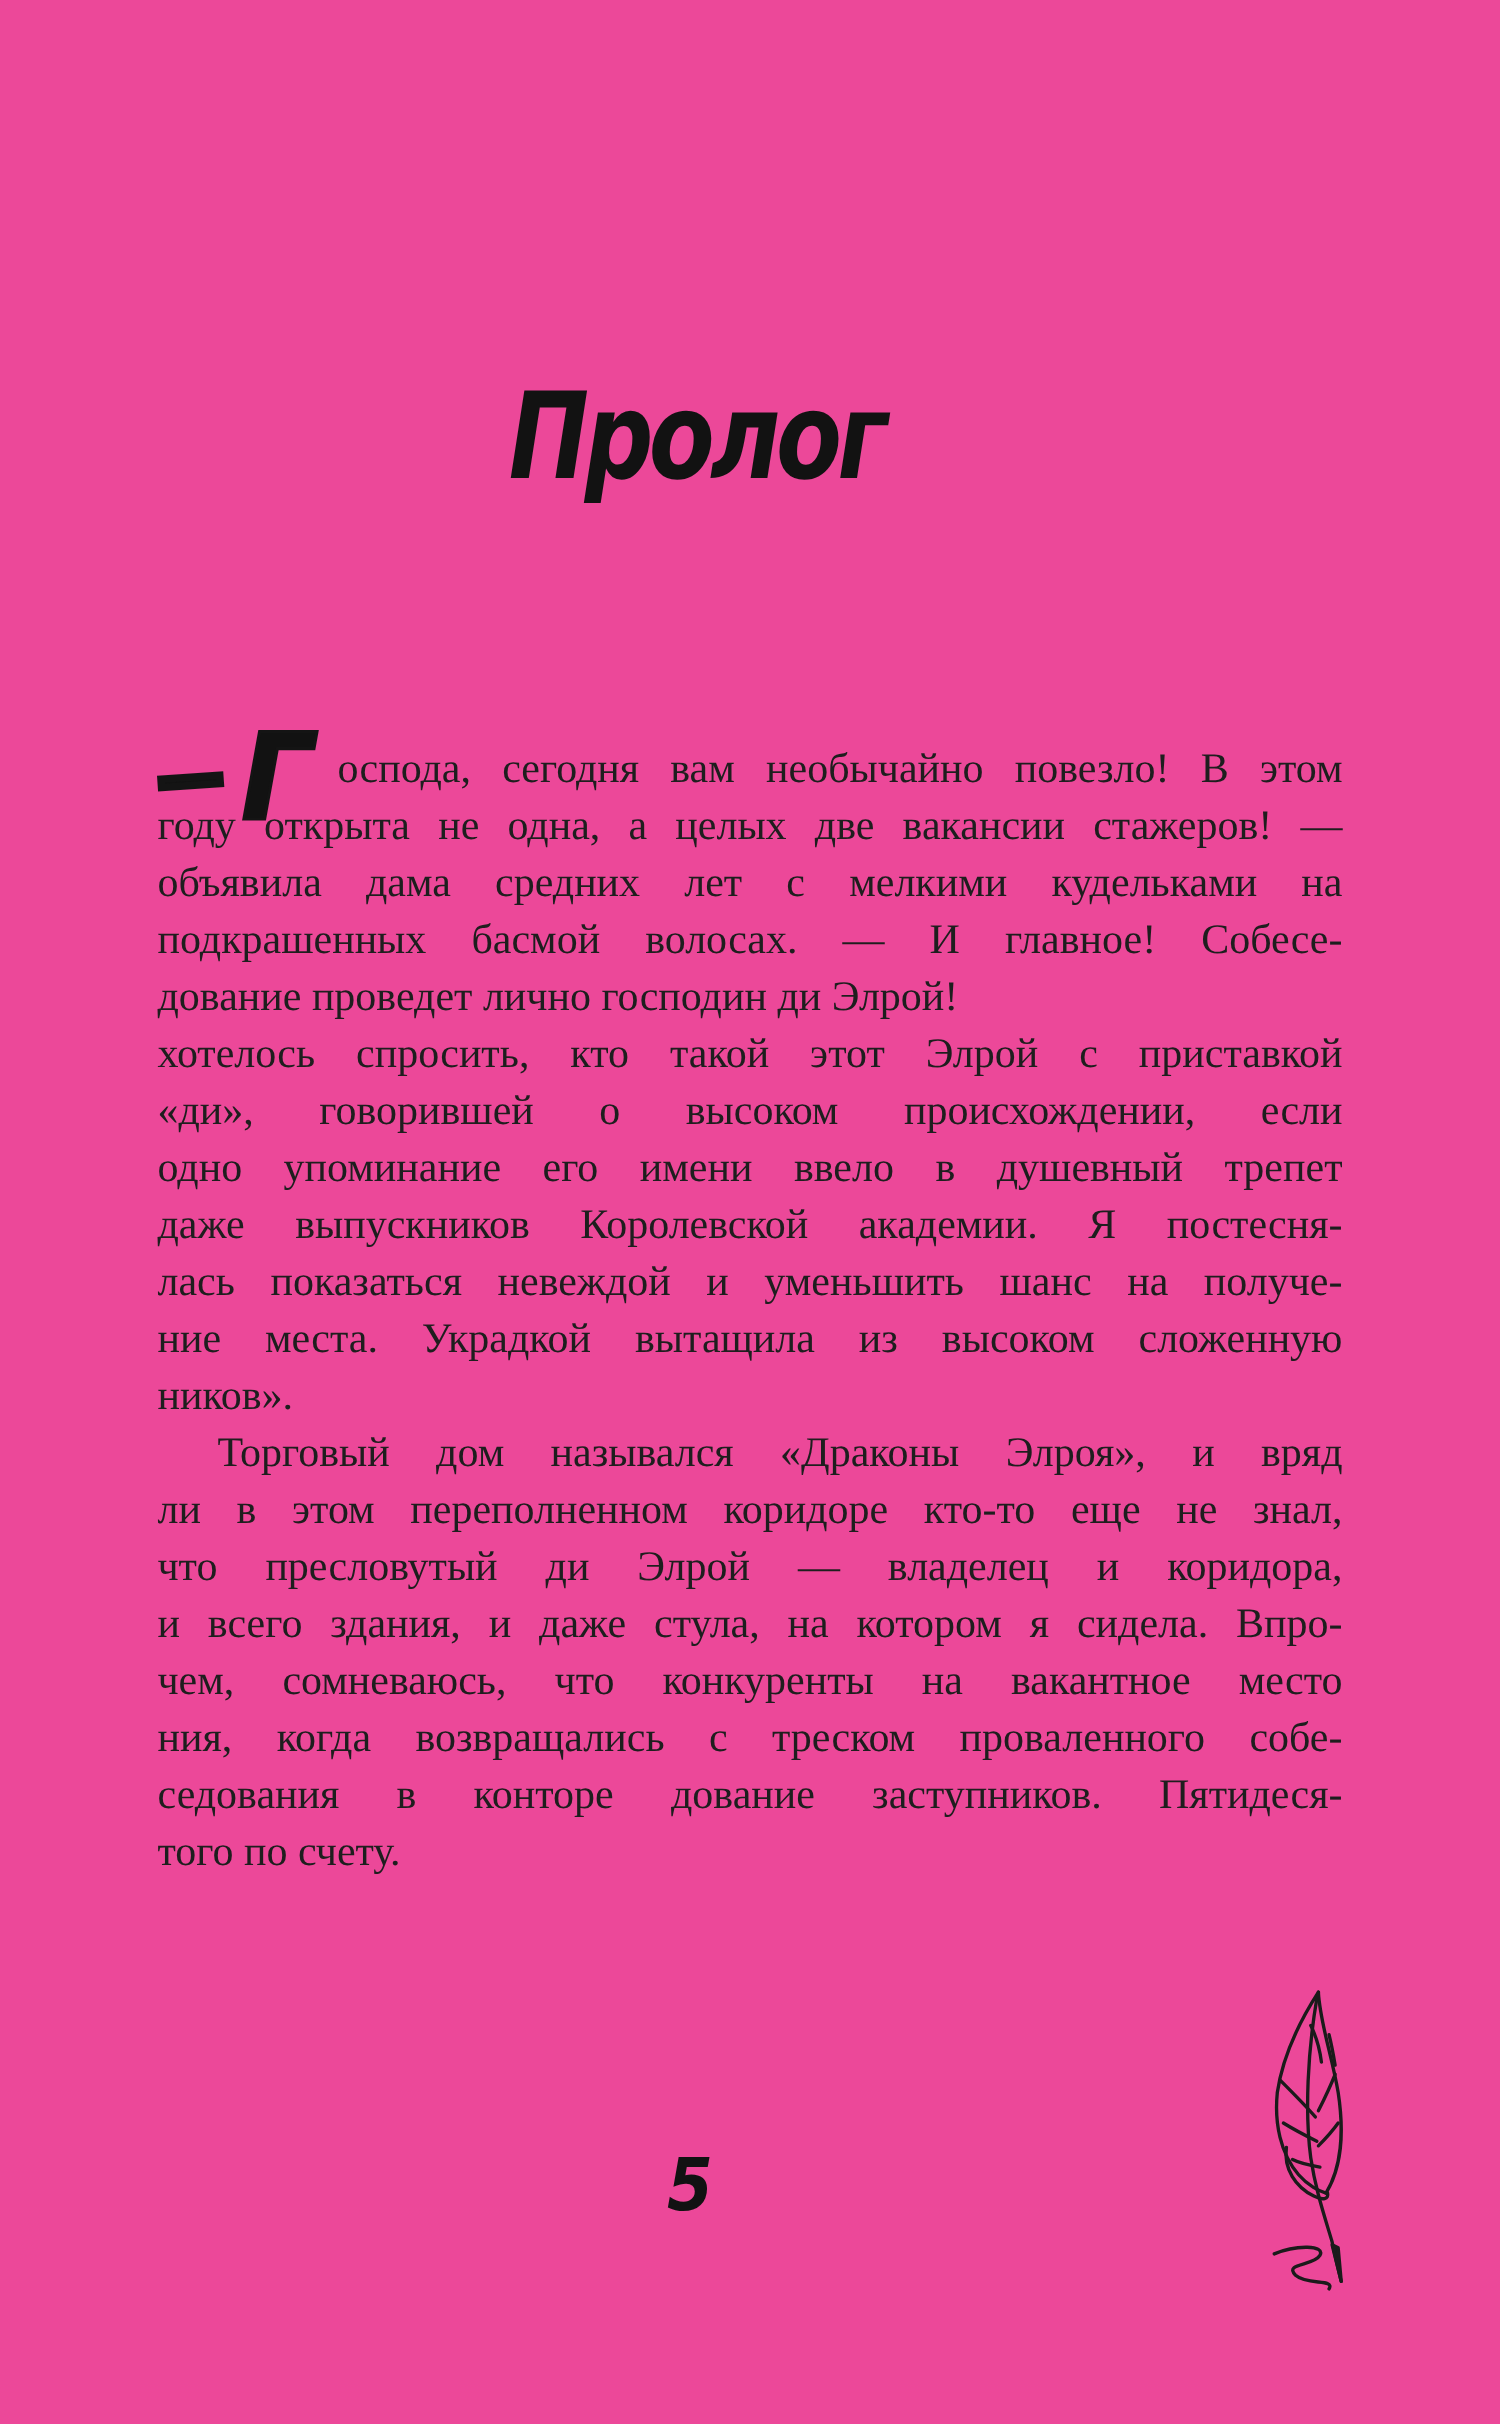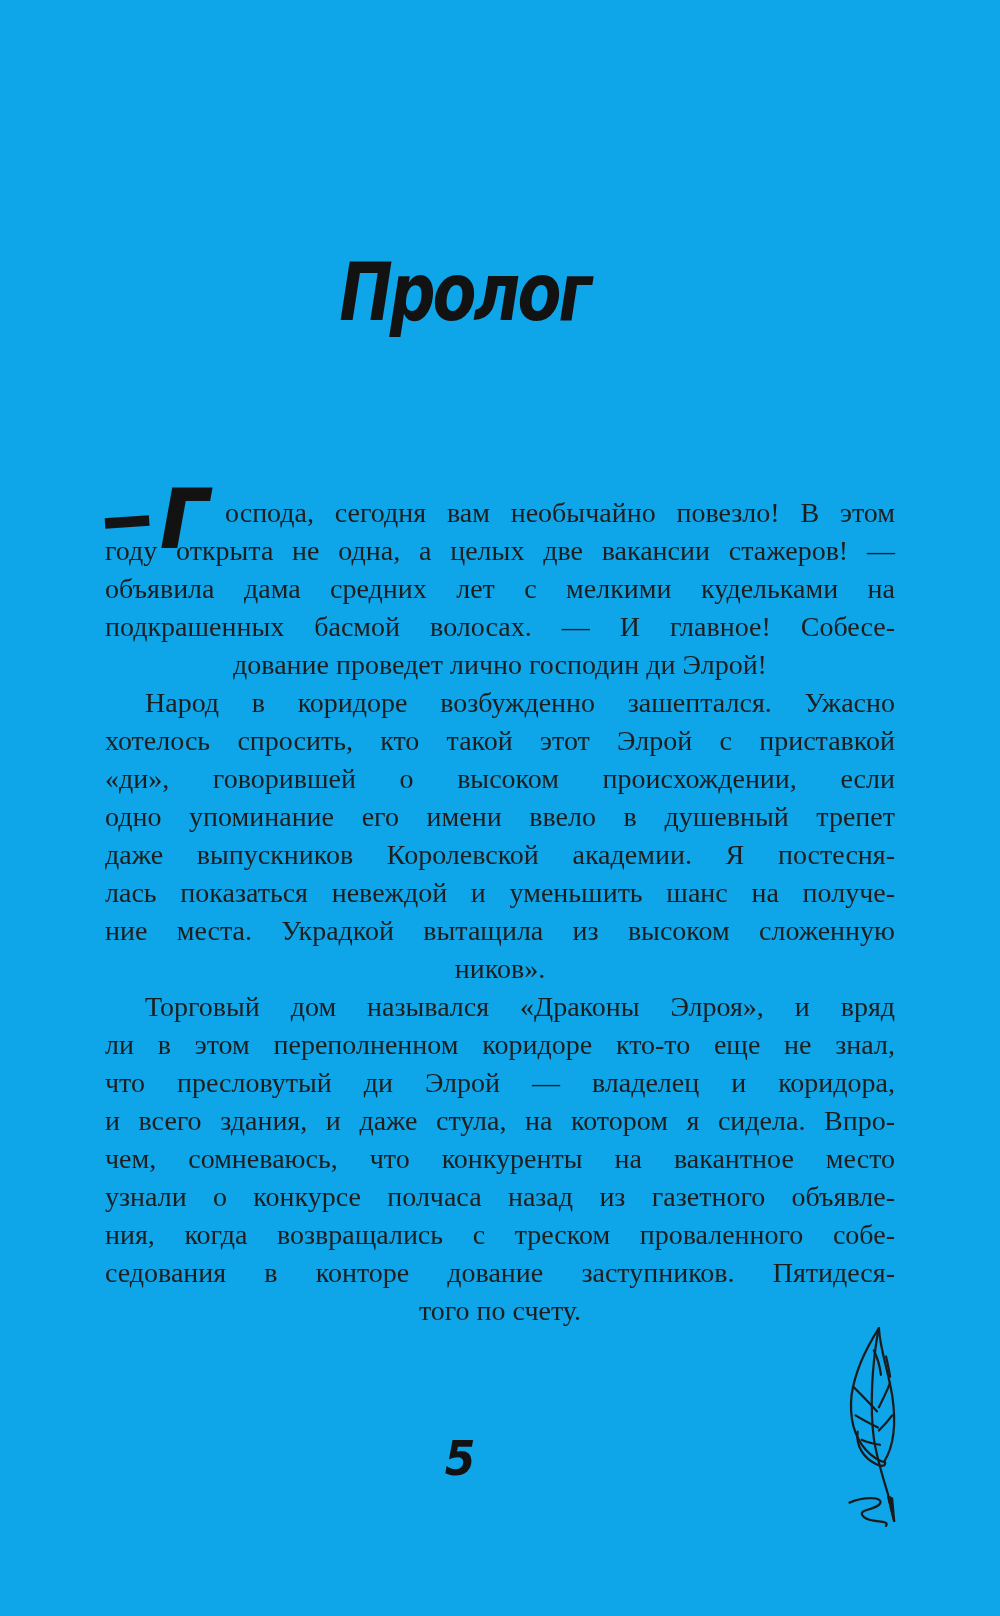--- a/index.html
+++ b/index.html
@@ -1,20 +1,20 @@
 <!DOCTYPE html>
 <html><head>
 <meta charset="utf-8">
 <style>
   html, body { margin: 0; padding: 0; background: #ffffff; }
   .page {
     position: relative;
     width: 1000px;
     height: 1616px;
-    background: #0ea5e9;
+    background: #ec4899;
     overflow: hidden;
     font-family: "Liberation Serif", serif;
     color: #1e1e1e;
   }
 
   
   .title {
     position: absolute;
     left: -36px;
     top: 246px;
@@ -41,21 +41,21 @@
     top: 494px;
     width: 790px;
     font-size: 28px;
     line-height: 38px;
     color: #1e1e1e;
   }
   .line {
     width: 100%;
     height: 38px;
     white-space: nowrap;
-    text-align: center;
+    text-align: left;
   }
   .line.just {
     white-space: normal;
     text-align: justify;
     text-align-last: justify;
   }
   .line.indent { text-indent: 40px; }
   .line.first { padding-left: 120px; box-sizing: border-box; }
 
   
@@ -126,35 +126,33 @@
       <span class="dash">—</span>
       <span class="gcap">Г</span>
     </div>
 
     <div class="line just first">оспода, сегодня вам необычайно повезло! В этом</div>
     <div class="line just">году открыта не одна, а целых две вакансии стажеров! —</div>
     <div class="line just">объявила дама средних лет с мелкими кудельками на</div>
     <div class="line just">подкрашенных басмой волосах. — И главное! Собесе-</div>
     <div class="line">дование проведет лично господин ди Элрой!</div>
 
-    <div class="line just indent">Народ в коридоре возбужденно зашептался. Ужасно</div>
     <div class="line just">хотелось спросить, кто такой этот Элрой с приставкой</div>
     <div class="line just">«ди», говорившей о высоком происхождении, если</div>
     <div class="line just">одно упоминание его имени ввело в душевный трепет</div>
     <div class="line just">даже выпускников Королевской академии. Я постесня-</div>
     <div class="line just">лась показаться невеждой и уменьшить шанс на получе-</div>
     <div class="line just">ние места. Украдкой вытащила из высоком сложенную</div>
     <div class="line">ников».</div>
 
     <div class="line just indent">Торговый дом назывался «Драконы Элроя», и вряд</div>
     <div class="line just">ли в этом переполненном коридоре кто-то еще не знал,</div>
     <div class="line just">что пресловутый ди Элрой — владелец и коридора,</div>
     <div class="line just">и всего здания, и даже стула, на котором я сидела. Впро-</div>
     <div class="line just">чем, сомневаюсь, что конкуренты на вакантное место</div>
-    <div class="line just">узнали о конкурсе полчаса назад из газетного объявле-</div>
     <div class="line just">ния, когда возвращались с треском проваленного собе-</div>
     <div class="line just">седования в конторе дование заступников. Пятидеся-</div>
     <div class="line">того по счету.</div>
 
   </div>
 
   <div class="pagenum">5</div>
 
   <svg class="feather" viewBox="0 0 80 205" fill="none" stroke="#1b1b1b" stroke-width="2.2" stroke-linecap="round" stroke-linejoin="round">
 

